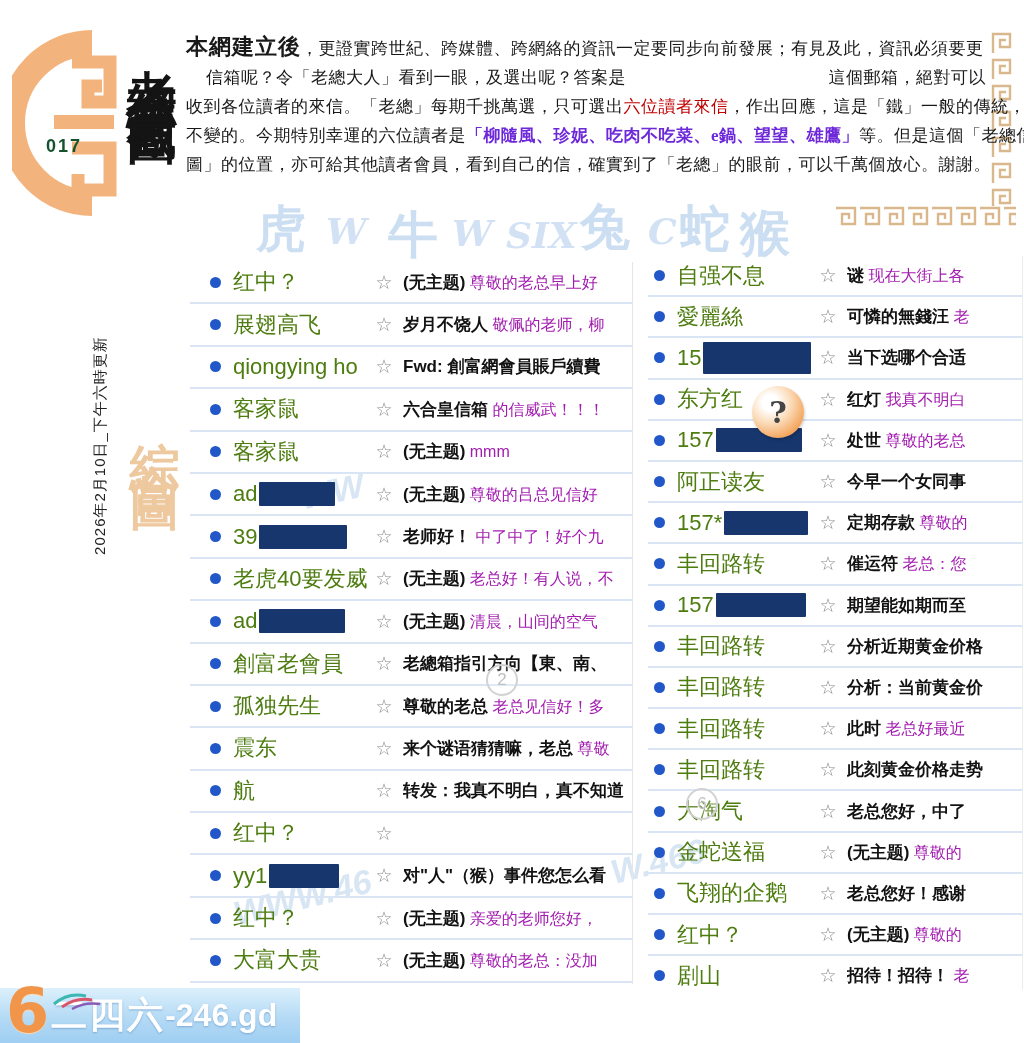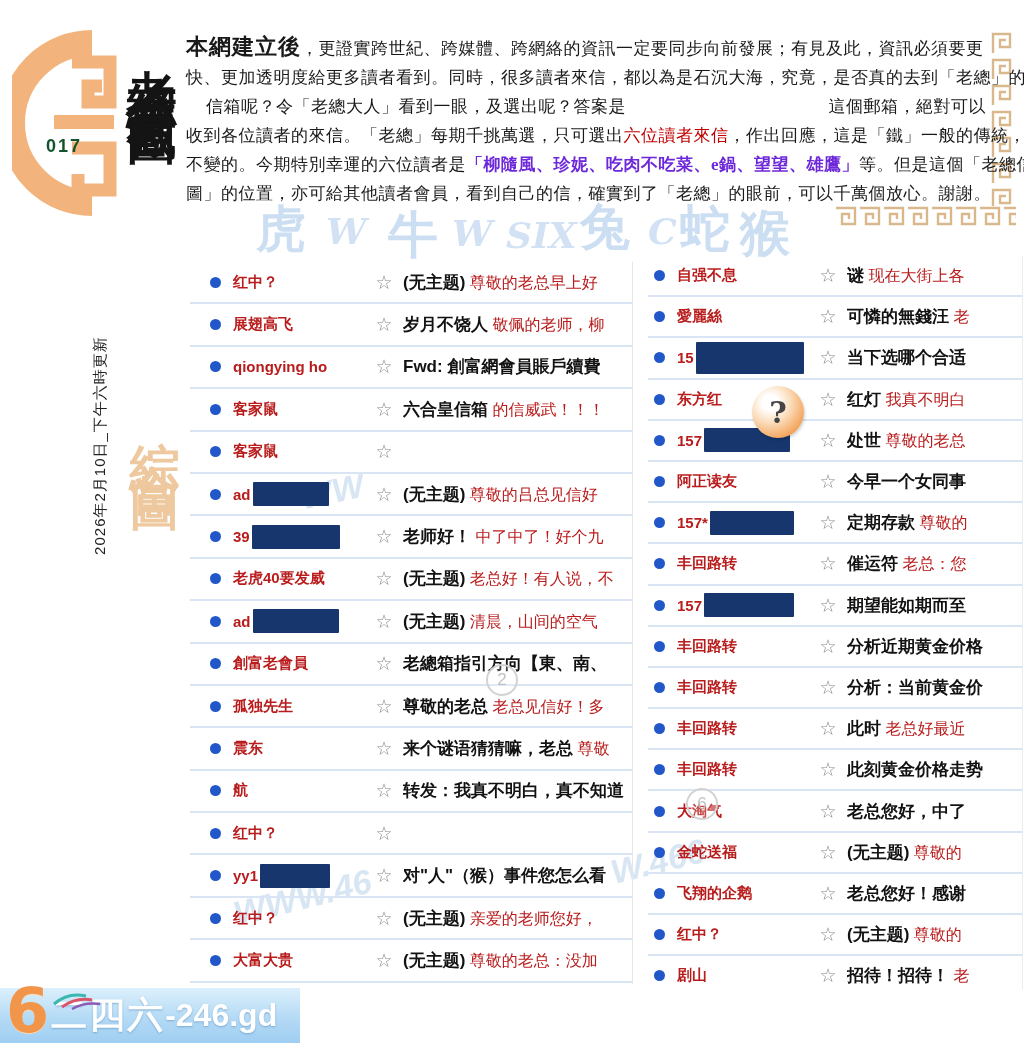--- a/index.html
+++ b/index.html
@@ -52,27 +52,27 @@
   .row{
     display:flex;align-items:center;box-sizing:border-box;
     border-bottom:2px solid #d9e4f4;padding-left:20px;
     white-space:nowrap;overflow:hidden;
   }
   #col-left .row{height:42.4px;}
   #col-right .row{height:41.2px;padding-left:6px;}
   .dot{width:11px;height:11px;border-radius:50%;background:#2257c9;flex:0 0 11px;margin-right:12px;}
   .sender{
     flex:0 0 140px;overflow:hidden;display:flex;align-items:center;gap:2px;
-    font-size:15px;font-weight:bold;color:#b91c1c;
+    font-size:22px;font-weight:normal;color:#4d7c0f;
   }
   .redact{display:inline-block;height:24px;background:#16366d;border-radius:1px;}
   .star{flex:0 0 22px;font-size:19px;color:#8a8a8a;margin-right:8px;text-align:center;}
   .subj{flex:1 1 auto;overflow:hidden;font-size:17px;}
   .sb{color:#121212;font-weight:bold;}
-  .sg{color:#b91c1c;font-weight:normal;font-size:16px;}
+  .sg{color:#a21caf;font-weight:normal;font-size:16px;}
   
   .qball{
     position:absolute;left:752px;top:386px;width:52px;height:52px;border-radius:50%;z-index:3;
     background:radial-gradient(circle at 35% 32%,#ffffff 16%,#fbdcba 42%,#f2a055 78%,#e8883a 100%);
     box-shadow:1px 2px 3px rgba(0,0,0,.18);
     display:flex;align-items:center;justify-content:center;
     font-size:30px;font-weight:bold;color:#454545;font-family:"DejaVu Serif",serif;
   }
   .wnum{
     position:absolute;width:28px;height:28px;border-radius:50%;z-index:3;
@@ -123,21 +123,20 @@
   </svg>
   <span class="logo-num">017</span>
 </div>
 
 <div class="vtitle">老總信箱截圖</div>
 <div class="vsubtitle">綜合圖</div>
 <div class="vdate">2026年2月10日_下午六時更新</div>
 
 <div class="header-text">
   <div class="hline"><b class="lead">本網建立後</b><span>，更證實跨世紀、跨媒體、跨網絡的資訊一定要同步向前發展；有見及此，資訊必須要更</span></div>
-  <div class="hline">快、更加透明度給更多讀者看到。同時，很多讀者來信，都以為是石沉大海，究竟，是否真的去到「老總」的</div>
   <div class="hline l3">
     <span>信箱呢？令「老總大人」看到一眼，及選出呢？答案是</span>
     <span>這個郵箱，絕對可以</span>
   </div>
   <div class="hline">
     <span>收到各位讀者的來信。「老總」每期千挑萬選，只可選出</span><span class="red-inline">六位讀者來信</span><span>，作出回應，這是「鐵」一般的傳統，是</span>
   </div>
   <div class="hline">
     <span>不變的。今期特別幸運的六位讀者是</span><span class="names-red">「柳隨風、珍妮、吃肉不吃菜、e鍋、望望、雄鷹」</span><span>等。但是這個「老總信箱截</span>
   </div>
@@ -187,20 +186,21 @@
     <span class="dot"></span>
     <span class="sender">客家鼠</span>
     <span class="star">☆</span>
     <span class="subj"><b class="sb">六合皇信箱</b><span class="sg"> 的信威武！！！</span></span>
   </div>
 
   <div class="row">
     <span class="dot"></span>
     <span class="sender">客家鼠</span>
     <span class="star">☆</span>
+    <span class="subj"><b class="sb">(无主题)</b><span class="sg"> mmm</span></span>
   </div>
 
   <div class="row">
     <span class="dot"></span>
     <span class="sender">ad<span class="redact" style="width: 76px; height: 24px;"></span></span>
     <span class="star">☆</span>
     <span class="subj"><b class="sb">(无主题)</b><span class="sg"> 尊敬的吕总见信好</span></span>
   </div>
 
   <div class="row">

